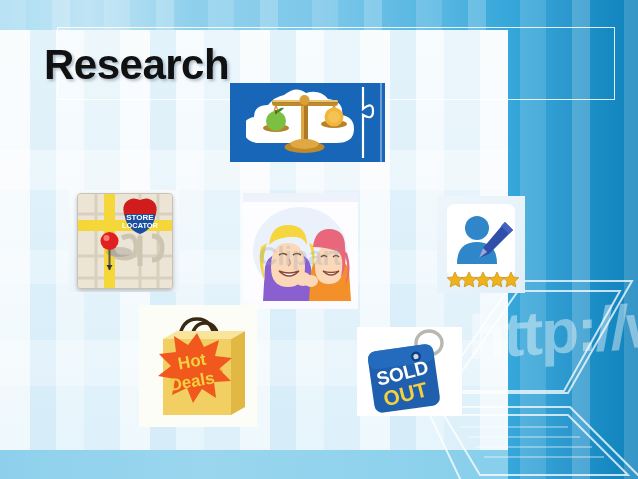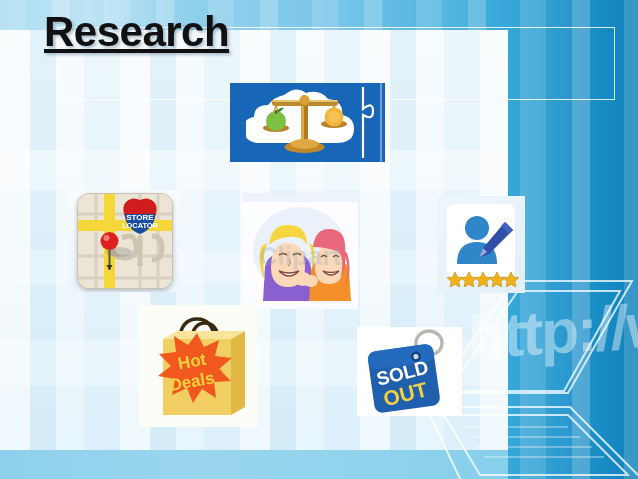--- a/index.html
+++ b/index.html
@@ -48,36 +48,36 @@
 
   
   .laptop{position:absolute;right:-10px;bottom:-6px;width:230px;height:210px;}
 
   
   .title-frame{position:absolute;left:57px;top:27px;width:556px;height:71px;
     border:1.5px solid rgba(255,255,255,0.85);}
   .title-frame-fill{position:absolute;left:57px;top:28px;width:70px;height:70px;
     background:rgba(255,255,255,0.10);}
 
-  .slide-title{position:absolute;left:44px;top:8px;
+  .slide-title{position:absolute;left:44px;top:41px;
     font-size:42px;font-weight:700;color:#111;letter-spacing:-0.5px;
     text-shadow:2px 2px 3px rgba(120,140,160,0.55);
-    font-family:"Liberation Sans",sans-serif;text-decoration:underline;}
+    font-family:"Liberation Sans",sans-serif;}
 
   
   .pic{position:absolute;overflow:hidden;}
 
   
   #pic-scale{left:230px;top:83px;width:155px;height:79px;background:#1766b8;}
   #pic-scale .cloud{position:absolute;left:16px;top:6px;width:118px;height:68px;}
 
   
   #pic-store{left:69px;top:190px;width:110px;height:102px;
     background:linear-gradient(180deg,#f7fbfd,#eaf4fa);}
-  .appicon{position:absolute;left:8px;top:3px;width:94px;height:94px;border-radius:12px;
+  .appicon{position:absolute;left:8px;top:3px;width:94px;height:94px;border-radius:4px;
     background:#e9e2d2;border:1.5px solid #c9c2b2;overflow:hidden;
     box-shadow:0 2px 4px rgba(0,0,0,0.22);}
 
   
   #pic-gossip{left:243px;top:193px;width:115px;height:116px;background:#be185d;}
 
   
   #pic-review{left:437px;top:196px;width:88px;height:97px;
     background:linear-gradient(135deg,#eef6fb,#e2eff8);}
 

